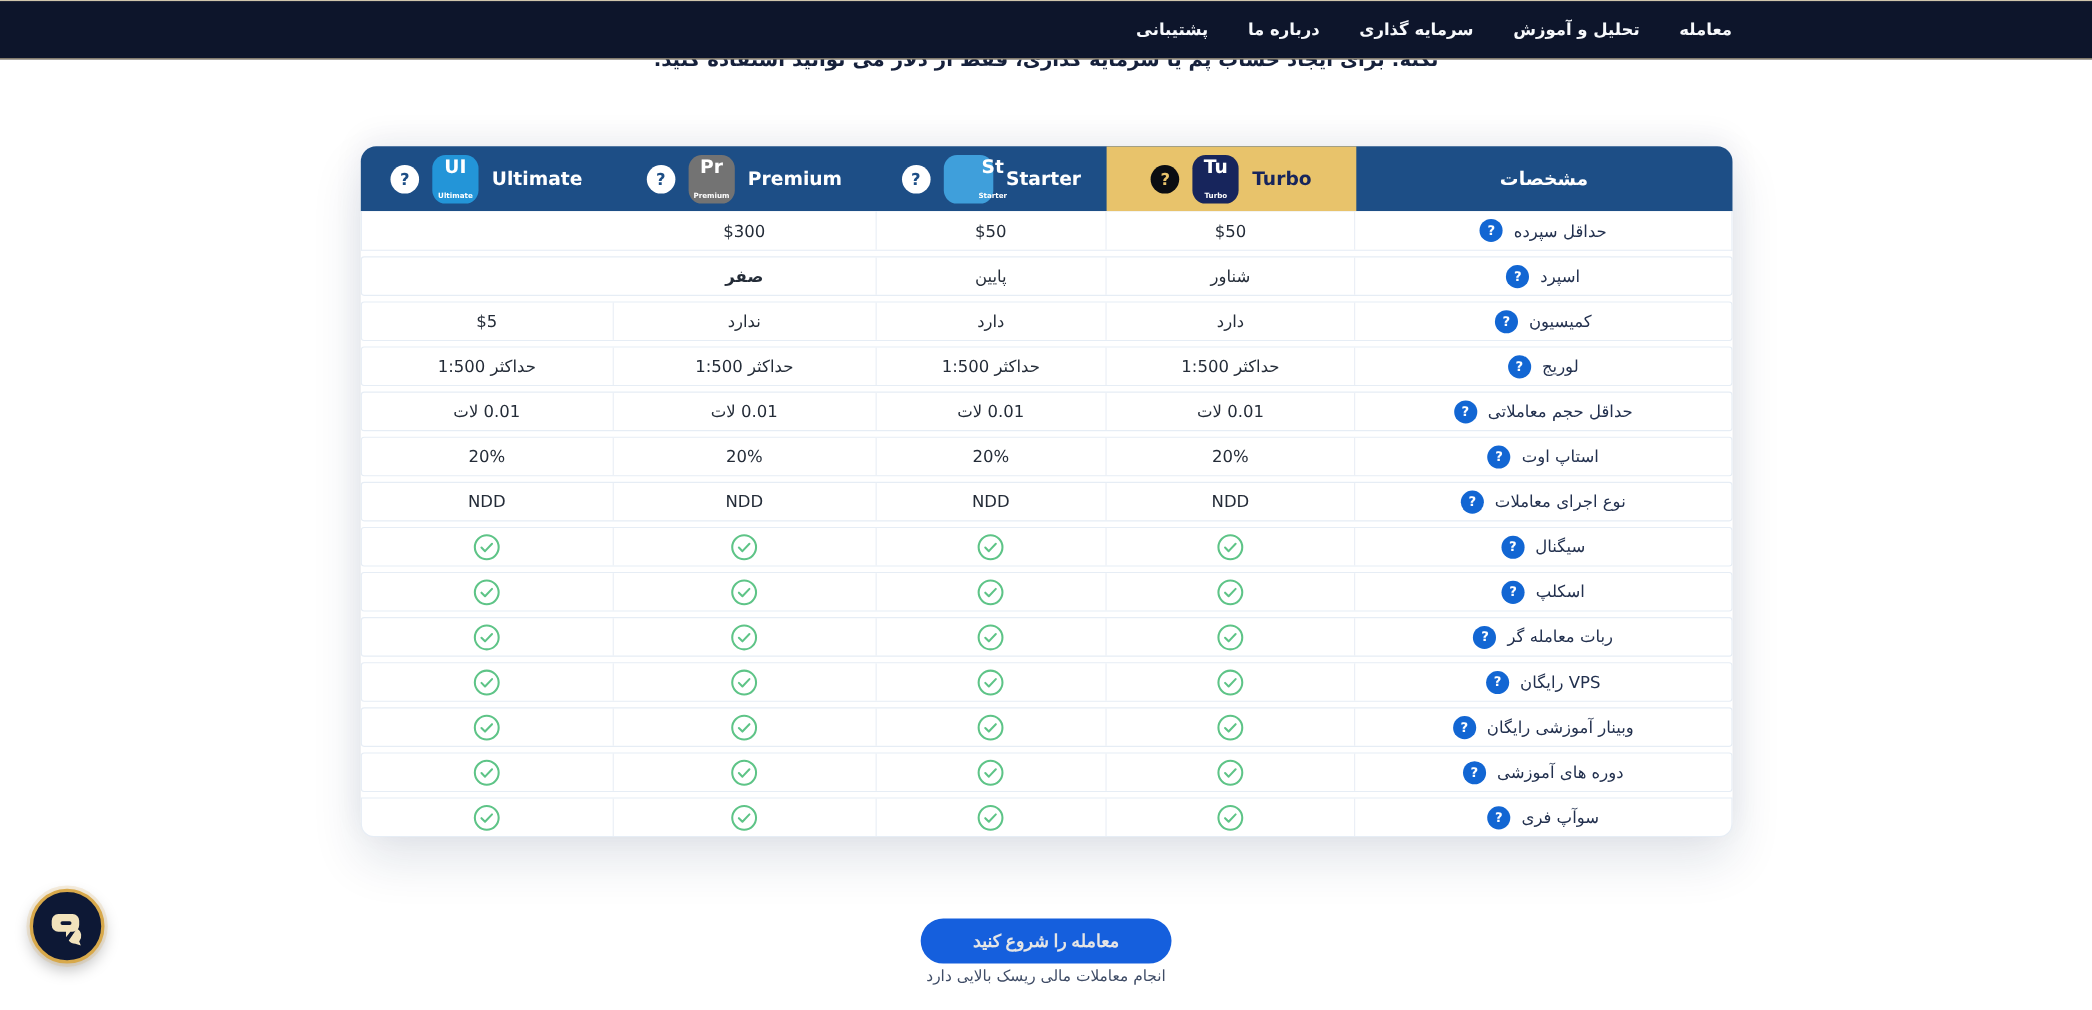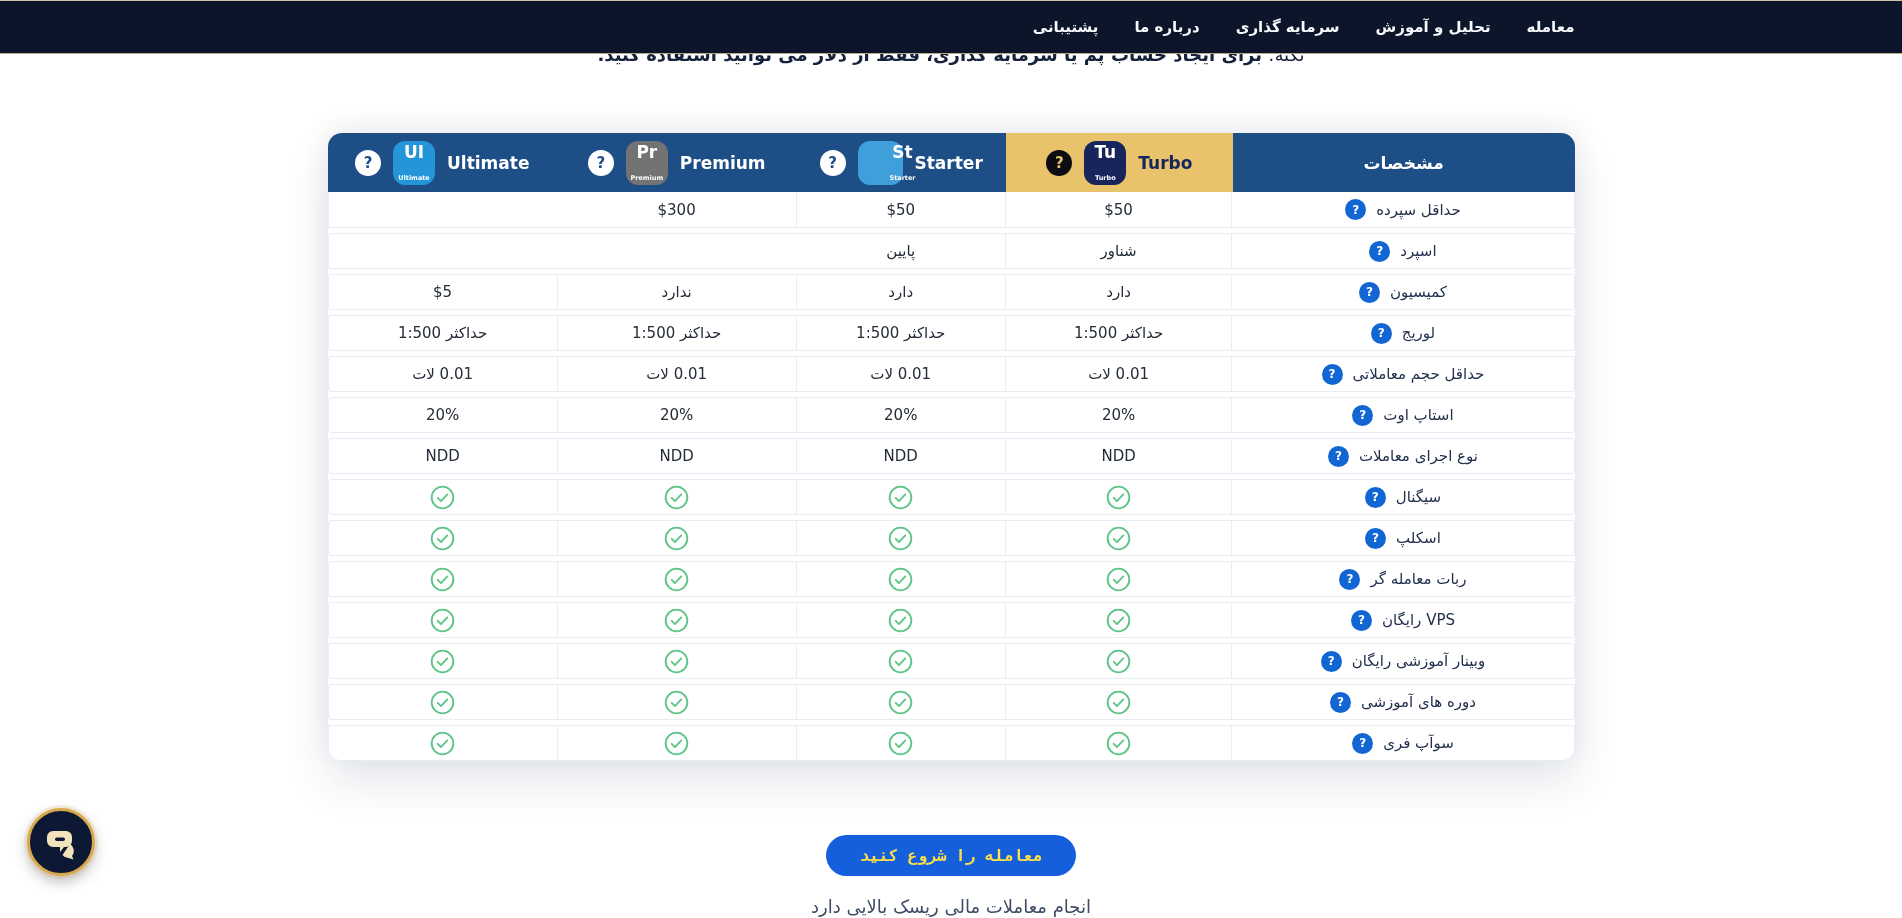--- a/index.html
+++ b/index.html
@@ -11,21 +11,21 @@
     border-top:1px solid #cfc5ab; border-bottom:1px solid #b5a78a; z-index:20;
     display:flex; align-items:center; }
   .nav-inner { width:1247px; margin:0 auto; display:flex; align-items:center;
     justify-content:flex-start; gap:36px; }
   .nav-item { color:#f7f9fc; font-size:15px; font-weight:600; text-decoration:none;
     cursor:pointer; white-space:nowrap; }
 
   
   .note { position:absolute; top:44px; right:0; left:0; text-align:center; z-index:5;
     color:#16213c; font-size:18px; font-weight:600; }
-  .note b { font-weight:400;margin-top:48px; }
+  .note b { font-weight:700;margin-top:48px; }
 
   
   .content { width:1247px; margin:0 auto; padding-top:133px; position:relative; }
   .table-card { border-radius:14px; background:#ffffff;
     box-shadow:0 -8px 28px rgba(16,42,84,.06), 0 20px 45px rgba(16,42,84,.12); }
 
   .thead { display:flex; height:59px; background:#1d4e86; border-radius:14px 14px 0 0;
     overflow:hidden; align-items:stretch; }
   .thead > :nth-child(1), .row > :nth-child(1) { width:27.4%; }
   .thead > :nth-child(2), .row > :nth-child(2) { width:18.2%; }
@@ -62,23 +62,23 @@
   .rlabel { font-size:15px; color:#22304e; }
   .help { width:21px; height:21px; border-radius:50%; background:#1266d3; color:#ffffff;
     font-size:12px; font-weight:800; display:flex; align-items:center; justify-content:center;
     cursor:pointer; flex:none; }
 
   .check-icon { display:block; }
 
   
   .footer-cta { text-align:center; margin-top:74px; }
   .cta { display:inline-block; min-width:228px; height:41px; padding:0 34px; border:none;
-    border-radius:21px; background:#155fdd; color:#fde047; font-size:16px; font-weight:700;
-    font-family:Liberation Mono, monospace; cursor:pointer; }
-  .disclaimer { margin-top:20px; font-size:18px; color:#3f4c66; }
+    border-radius:21px; background:#155fdd; color:#e5e5e5; font-size:16px; font-weight:700;
+    font-family:Liberation Serif, serif; cursor:pointer; }
+  .disclaimer { margin-top:4px; font-size:14px; color:#3f4c66; }
 
   
   .chat-widget { position:absolute; left:27px; bottom:42px; width:68px; height:68px;
     border-radius:50%; background:#0d1835; border:3px solid #d8a94b;
     box-shadow:0 0 0 3px rgba(216,169,75,.18), 0 6px 14px rgba(0,0,0,.25);
     display:flex; align-items:center; justify-content:center; cursor:pointer; z-index:30; }
 </style>
 </head>
 <body>
 
@@ -153,20 +153,23 @@
           <div class="cell label-cell">
             <span class="rlabel">اسپرد</span>
             <span class="help">?</span>
           </div>
           <div class="cell val-cell">
             <span class="v">شناور</span>
           </div>
           <div class="cell val-cell">
             <span class="v">پایین</span>
           </div>
+          <div class="cell val-cell">
+            <span class="v bold">صفر</span>
+          </div>
         </div>
         <div class="row">
           <div class="cell label-cell">
             <span class="rlabel">کمیسیون</span>
             <span class="help">?</span>
           </div>
           <div class="cell val-cell">
             <span class="v">دارد</span>
           </div>
           <div class="cell val-cell">

